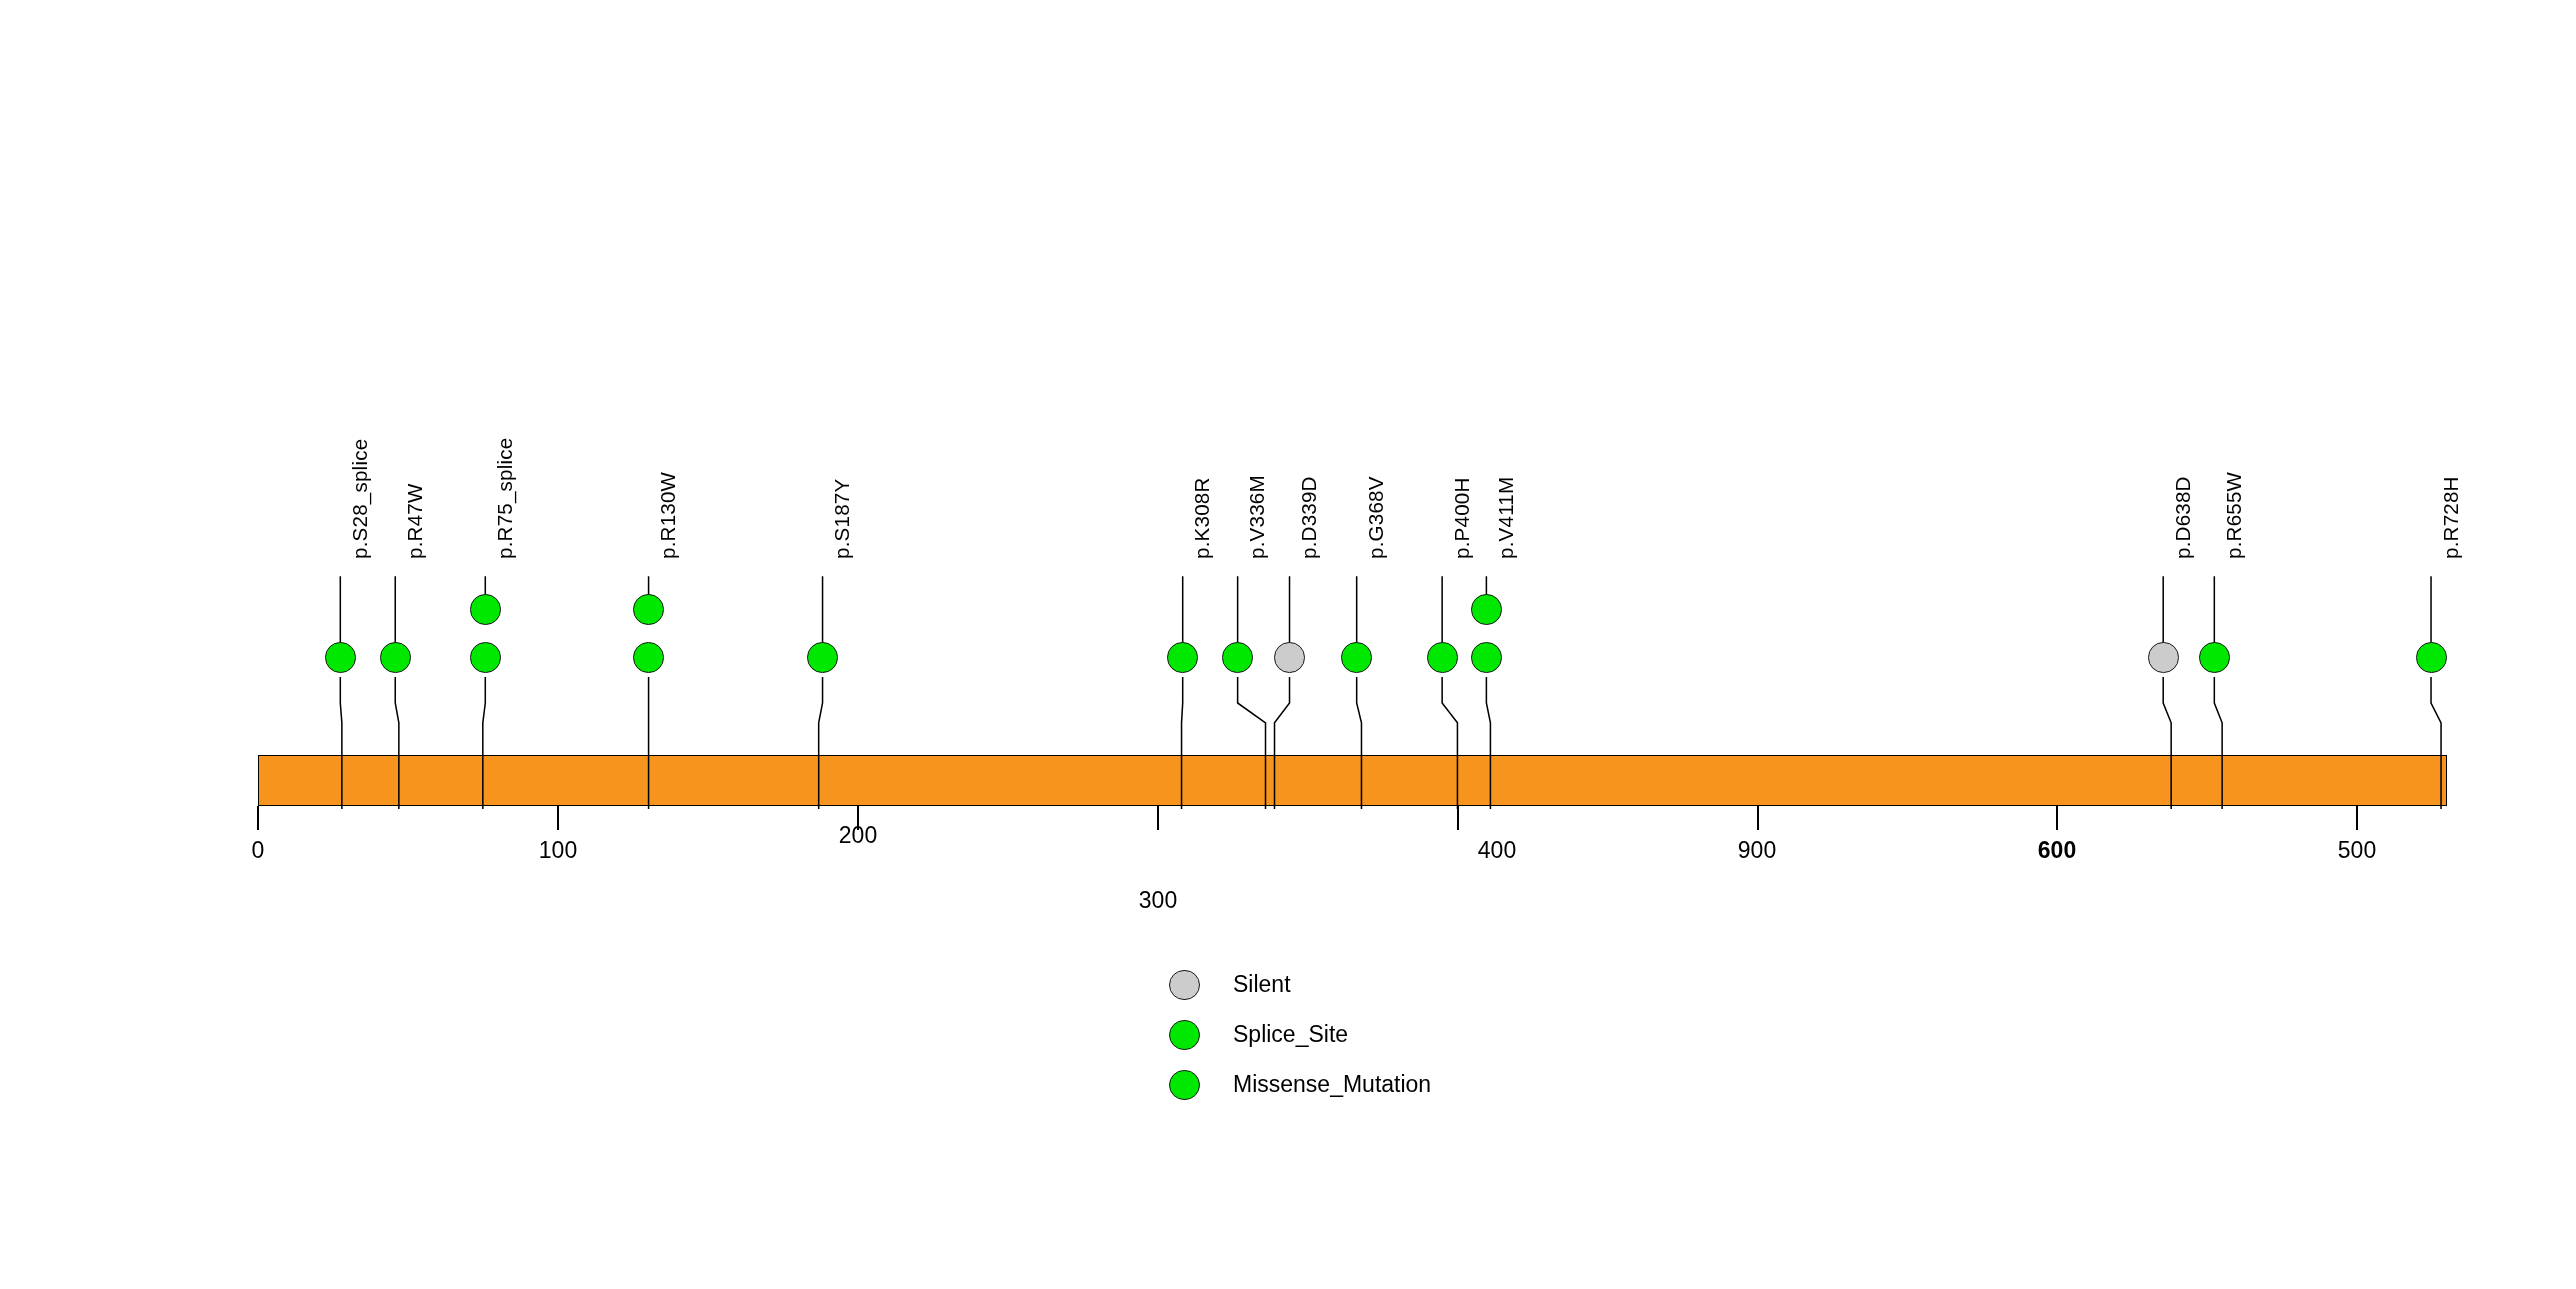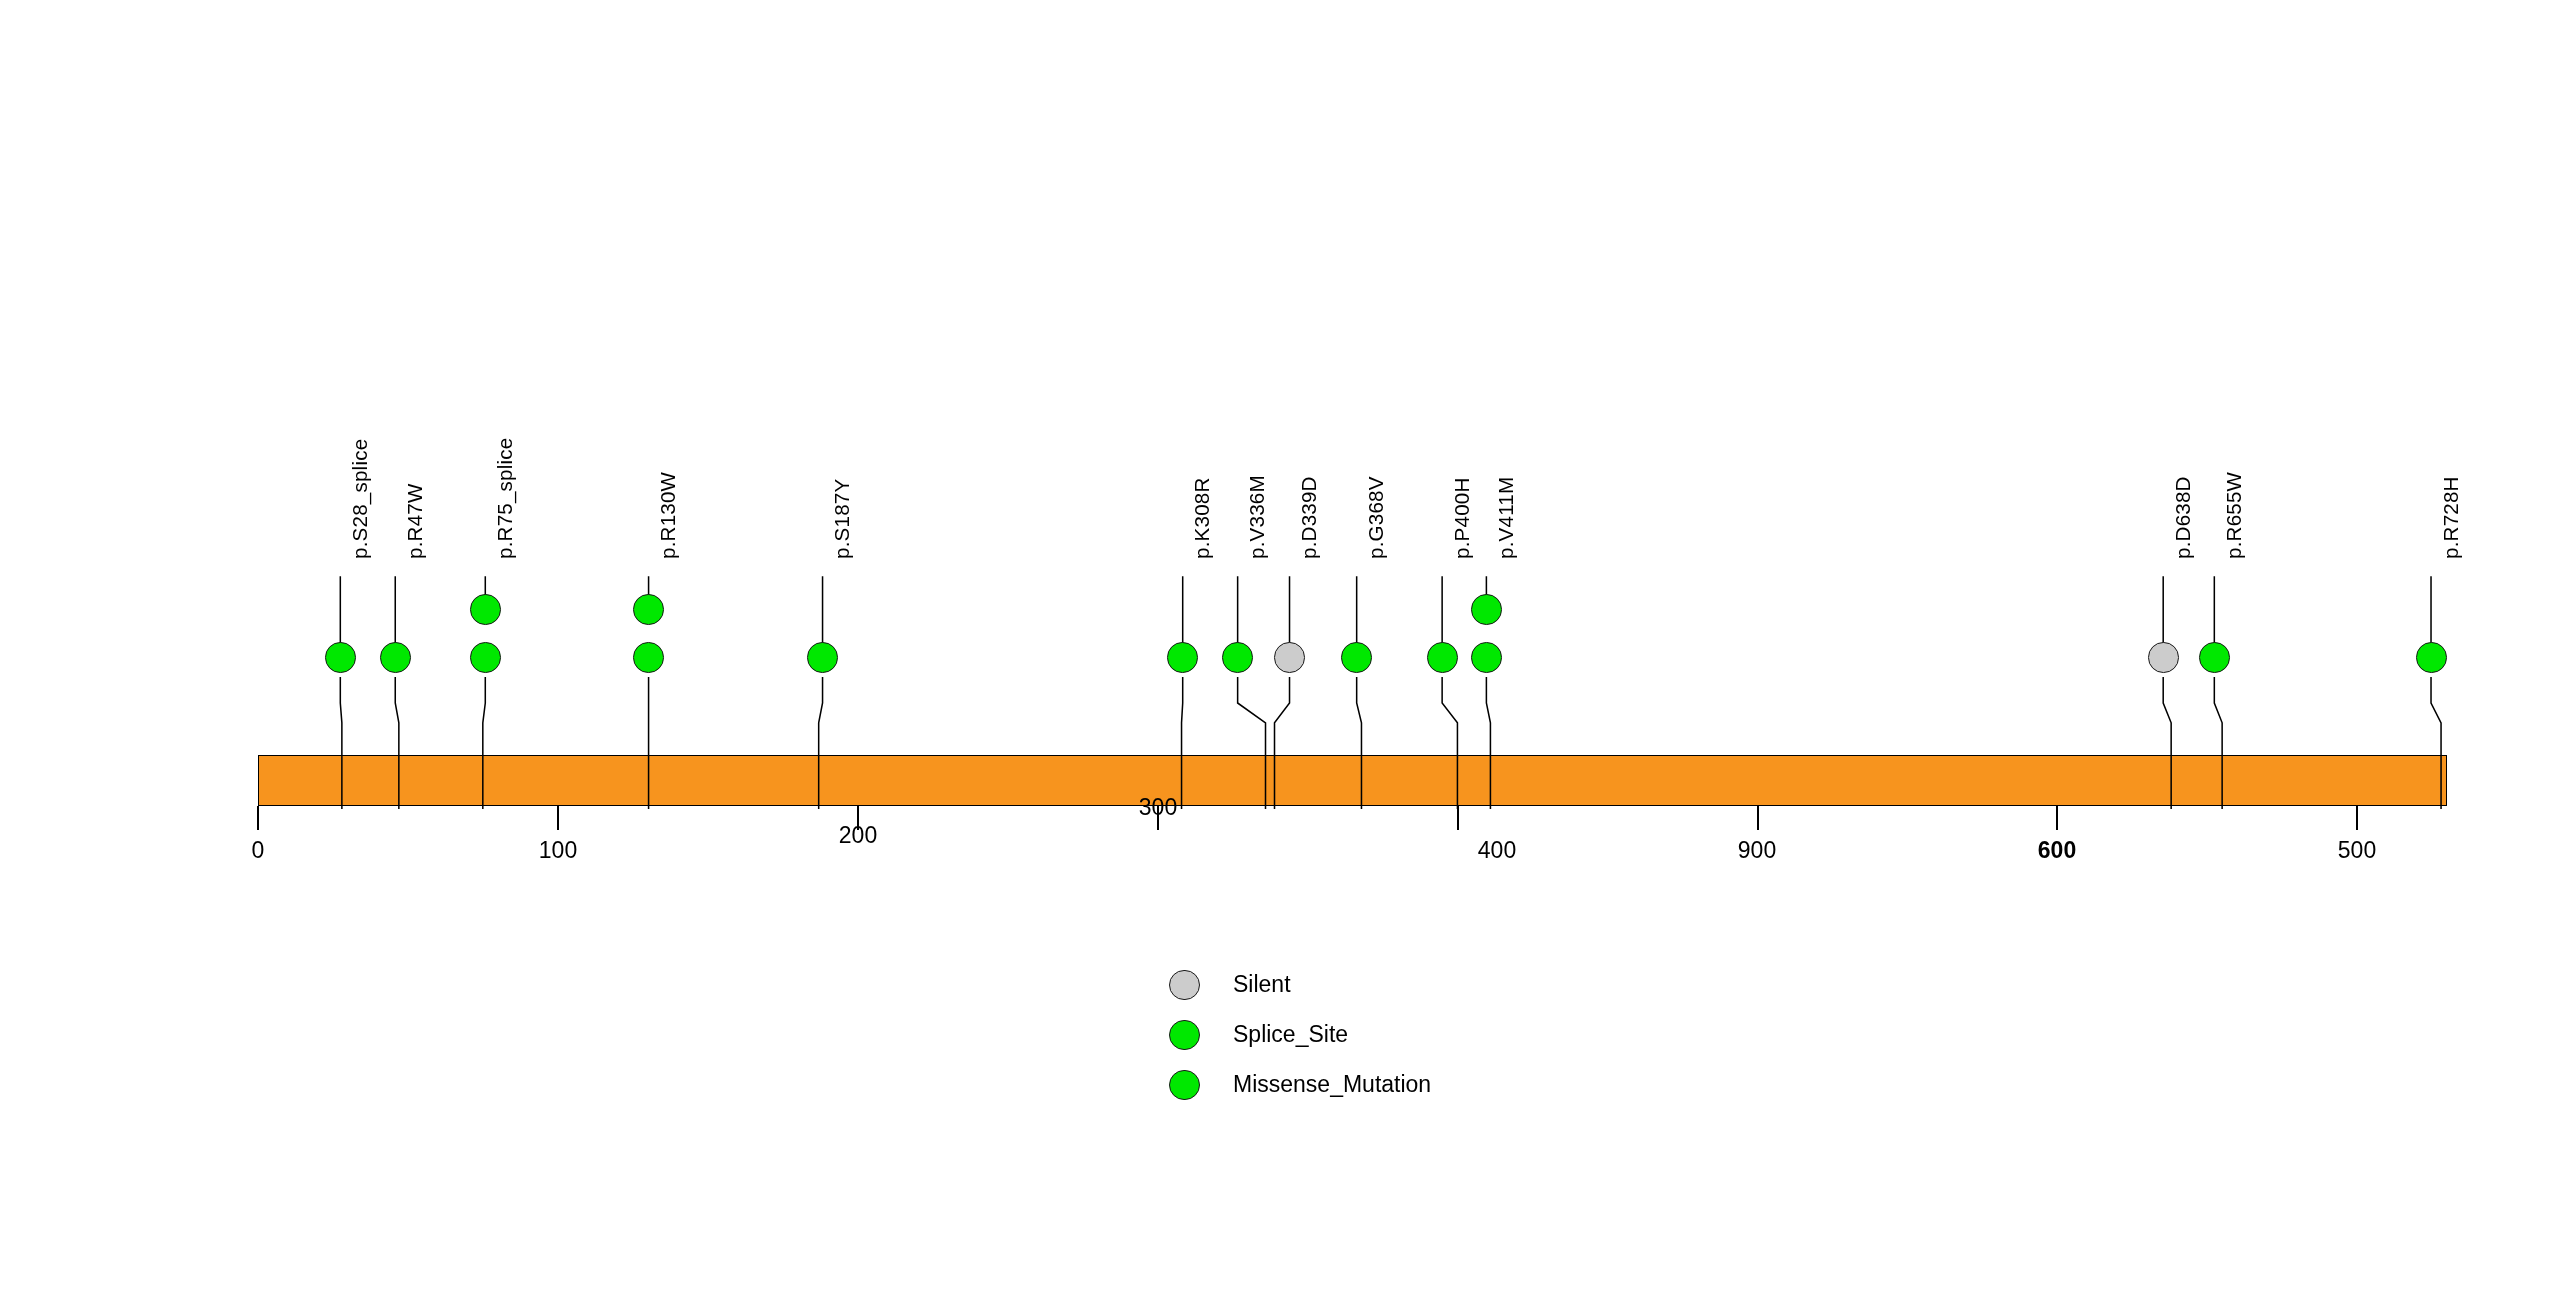--- a/index.html
+++ b/index.html
@@ -153,21 +153,21 @@
     </div>
 
   <div id="axis-layer">
       <div class="axis-tick" style="left: 257px; top: 806px; height: 24.4px;"></div>
       <div class="axis-tick-label" style="left: 258px; top: 837px;">0</div>
       <div class="axis-tick" style="left: 557px; top: 806px; height: 24.4px;"></div>
       <div class="axis-tick-label" style="left: 558px; top: 837px;">100</div>
       <div class="axis-tick" style="left: 857px; top: 806px; height: 24.4px;"></div>
       <div class="axis-tick-label" style="left: 858px; top: 822px;">200</div>
       <div class="axis-tick" style="left: 1157px; top: 806px; height: 24.4px;"></div>
-      <div class="axis-tick-label" style="left: 1158px; top: 794px;">300</div>
+      <div class="axis-tick-label" style="left: 1158px; top: 887px;">300</div>
       <div class="axis-tick" style="left: 1457px; top: 806px; height: 24.4px;"></div>
       <div class="axis-tick-label" style="left: 1457px; top: 837px; margin-left: 40px;">400</div>
       <div class="axis-tick" style="left: 1757px; top: 806px; height: 24.4px;"></div>
       <div class="axis-tick-label" style="left: 1757px; top: 837px;">900</div>
       <div class="axis-tick" style="left: 2056px; top: 806px; height: 24.4px;"></div>
       <div class="axis-tick-label" style="left: 2057px; top: 837px; font-weight: bold;">600</div>
       <div class="axis-tick" style="left: 2356px; top: 806px; height: 24.4px;"></div>
       <div class="axis-tick-label" style="left: 2357px; top: 837px;">500</div>
     </div>
 

